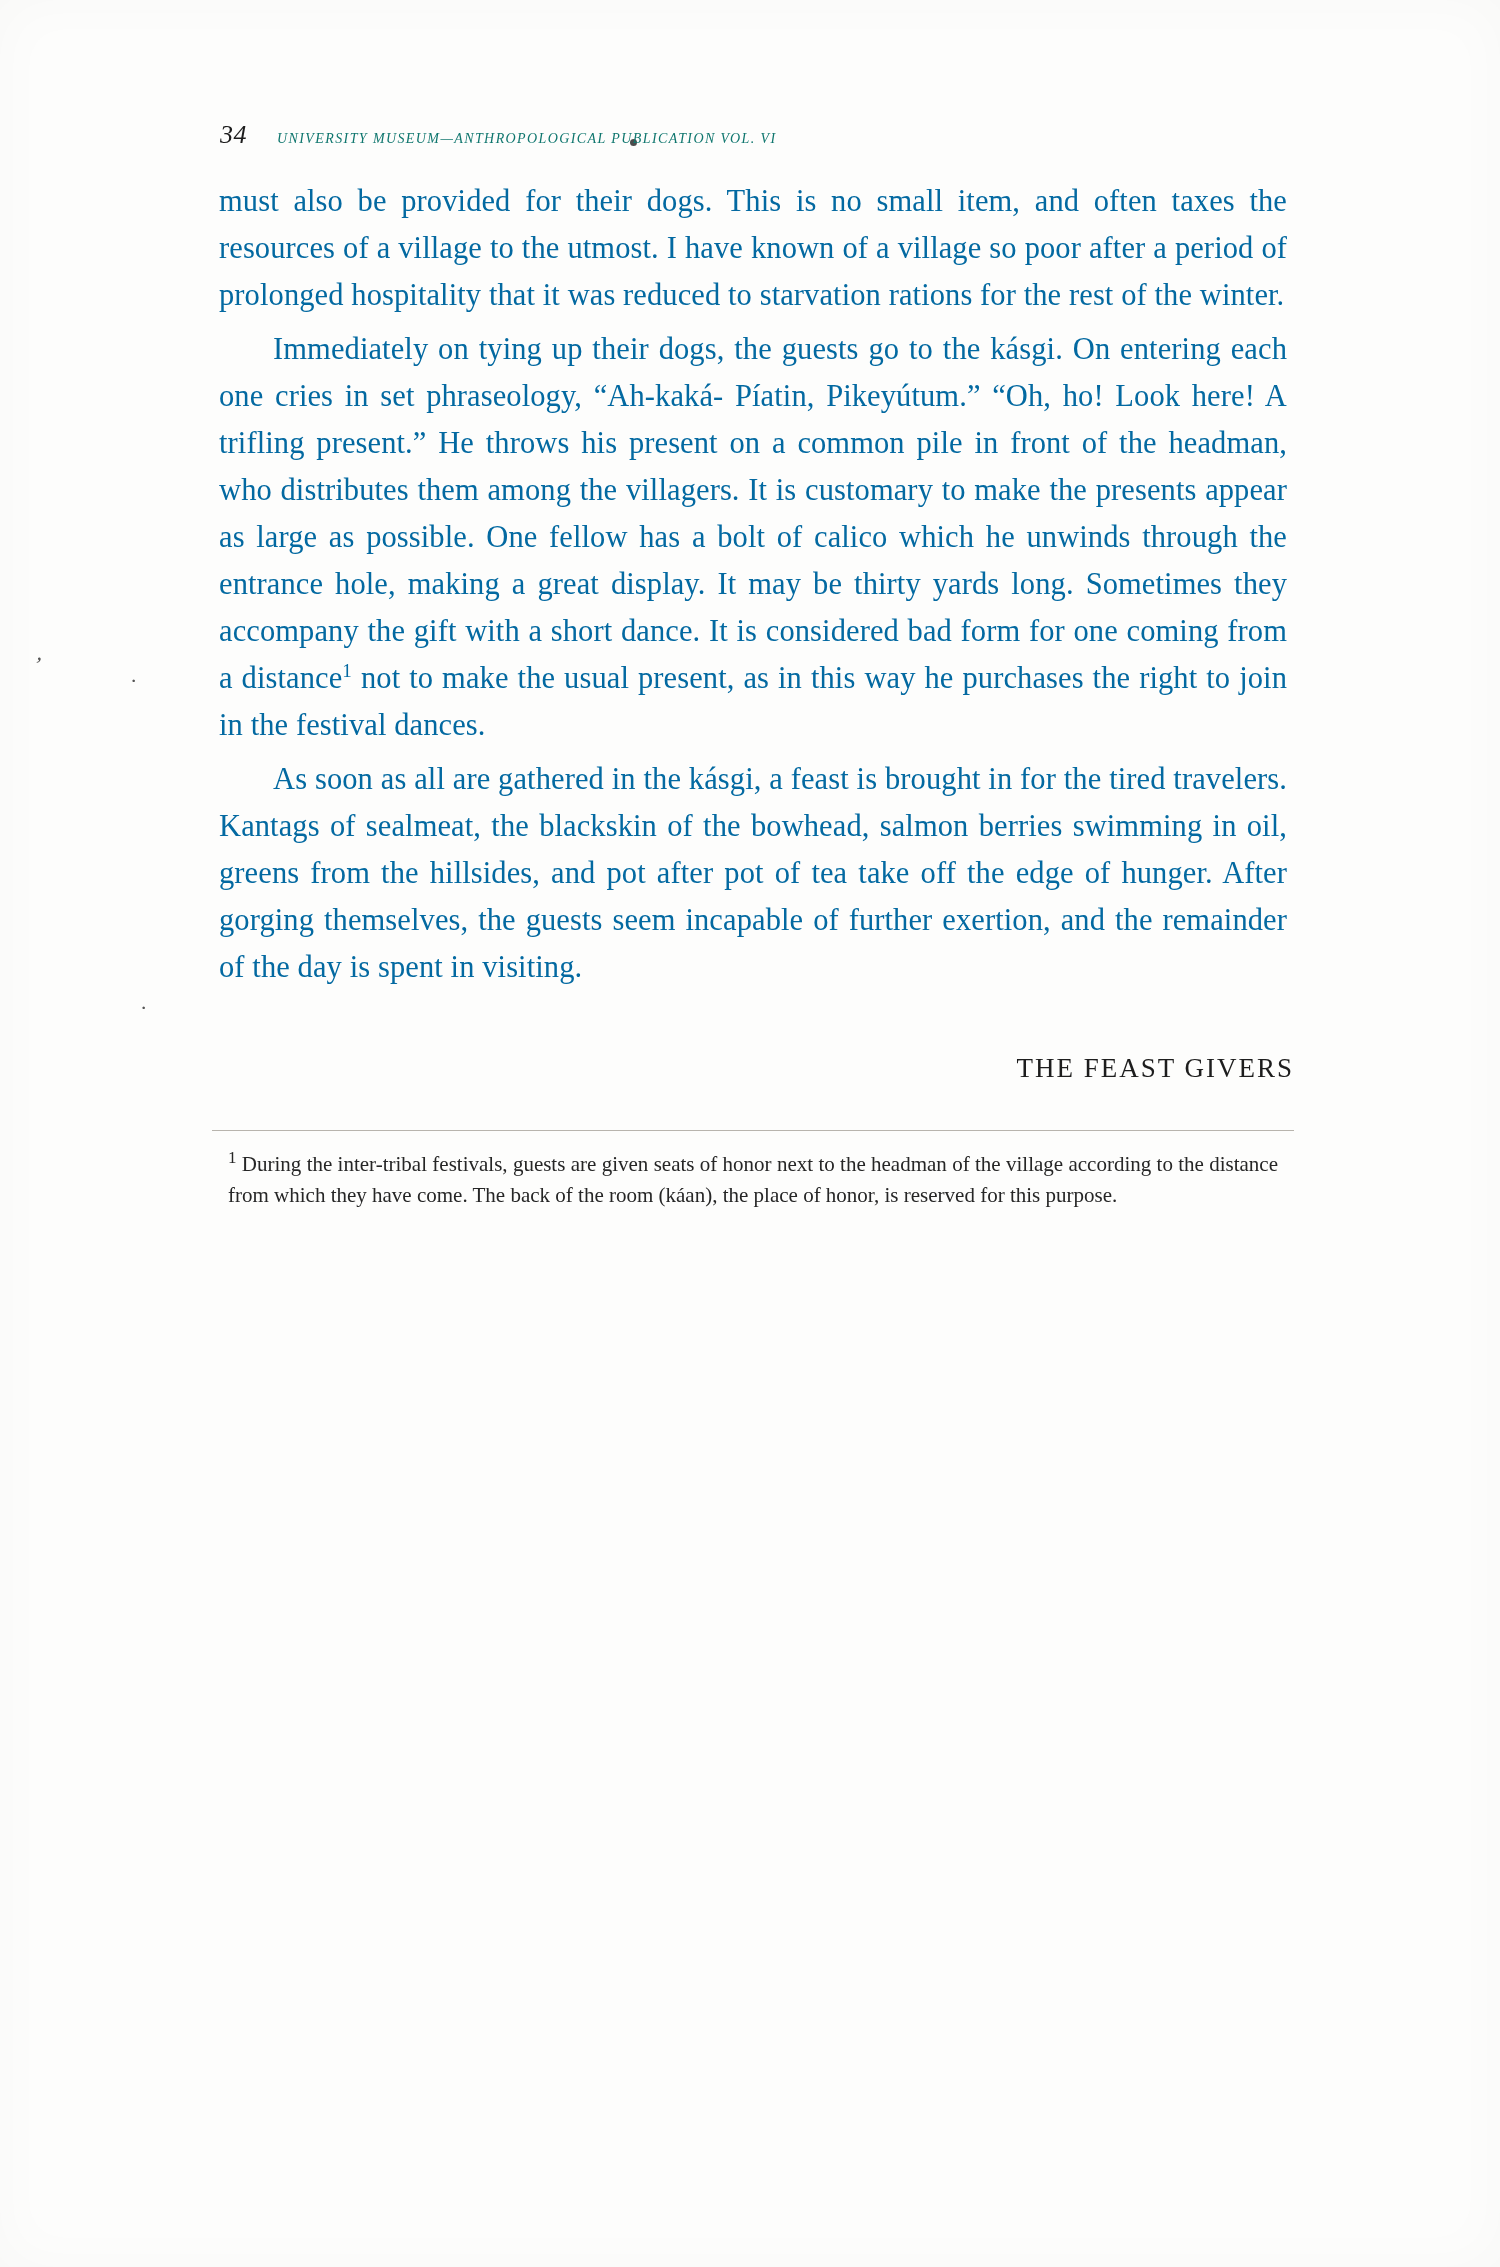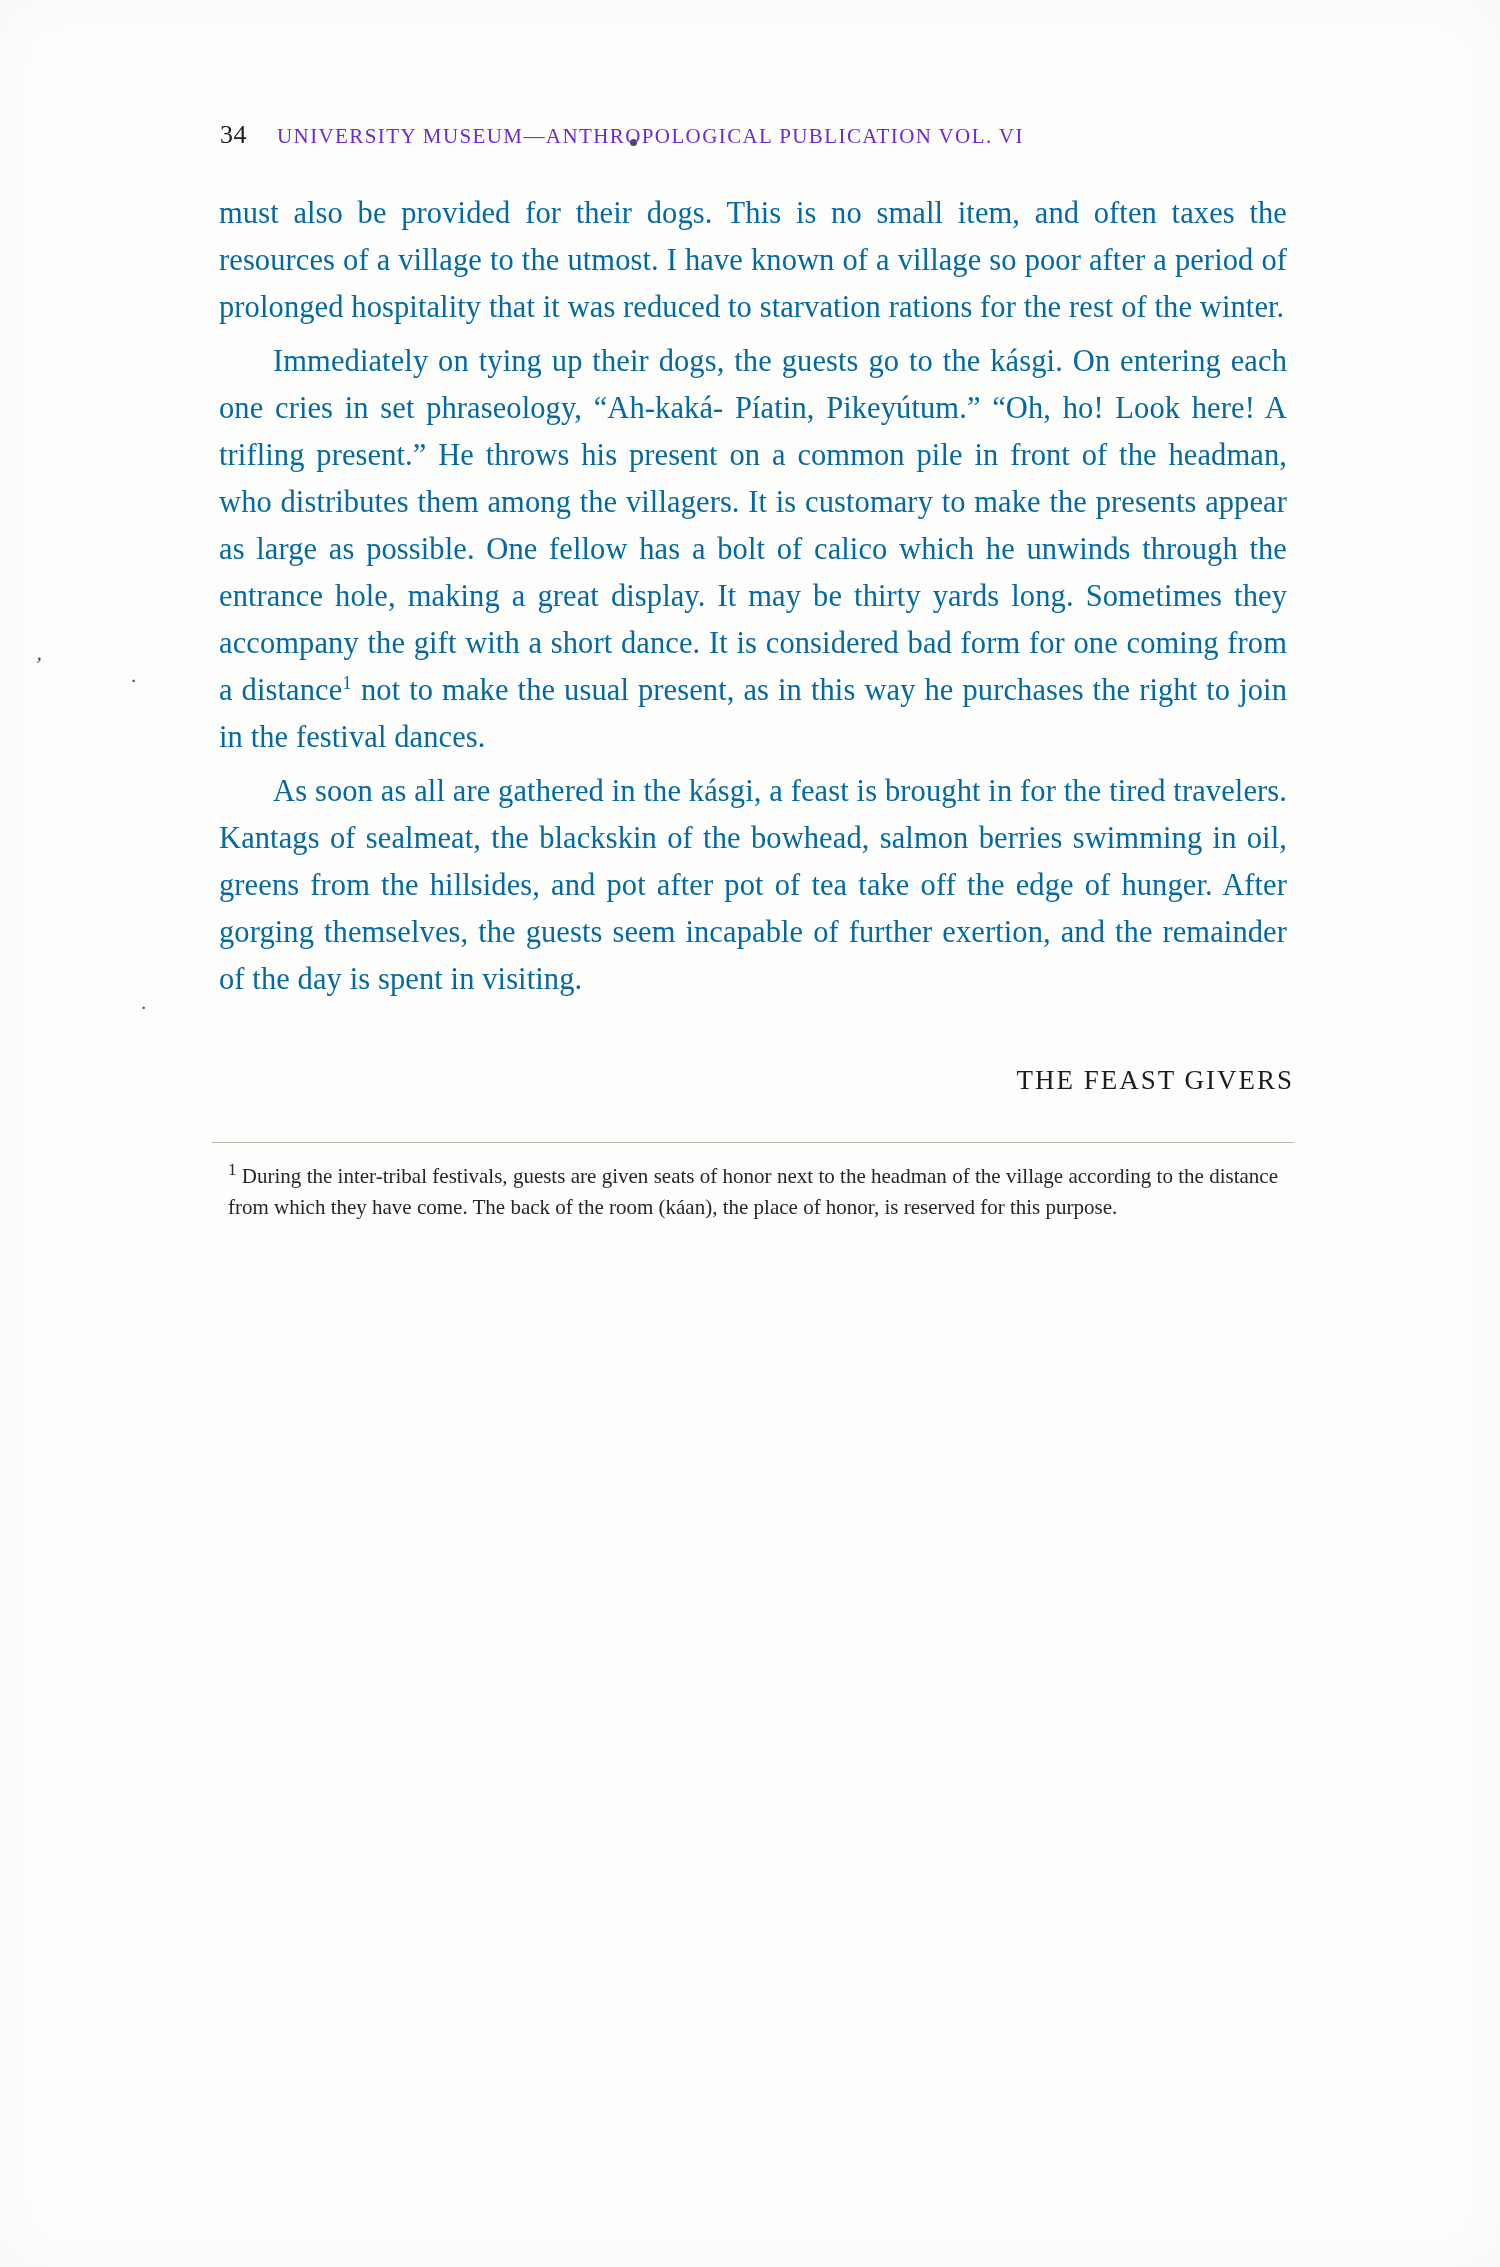--- a/index.html
+++ b/index.html
@@ -27,33 +27,34 @@
     left: 212px;
     top: 120px;
     width: 1082px;
   }
 
   
   .running-head {
     display: flex;
     align-items: baseline;
     font-family: "Liberation Serif", serif;
-    margin-bottom: 40px;
+    margin-bottom: 28px;
     padding-left: 8px;
+    font-style: italic;
   }
   .folio {
     font-size: 26px;
     letter-spacing: 0.5px;
     color: #1d1d1d;
     margin-right: 30px;
   }
   .head-title {
-    font-size: 21px;
+    font-size: 14px;
     letter-spacing: 1.4px;
-    color: #6d28d9;
+    color: #0f766e;
     font-variant: small-caps;
     text-transform: uppercase;
   }
 
   
   .speck {
     position: absolute;
     width: 7px;
     height: 7px;
     background: #2b2b2b;

